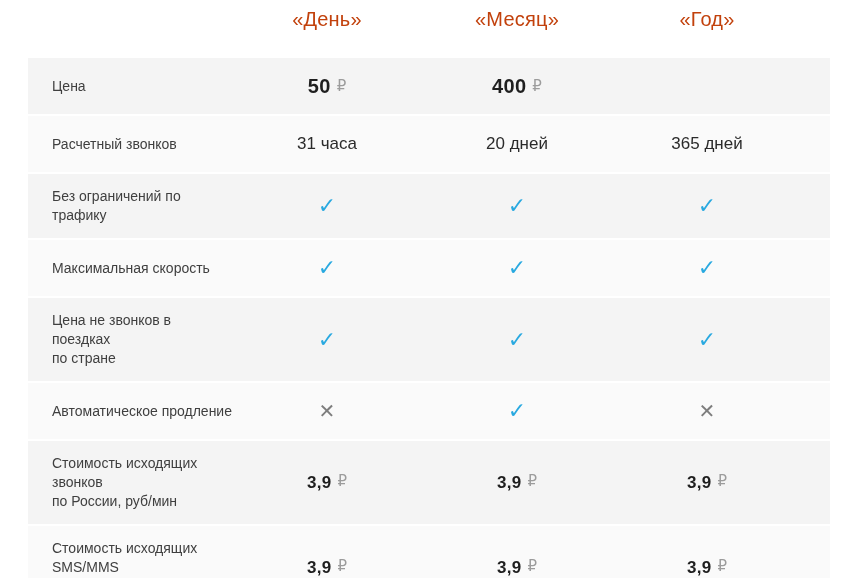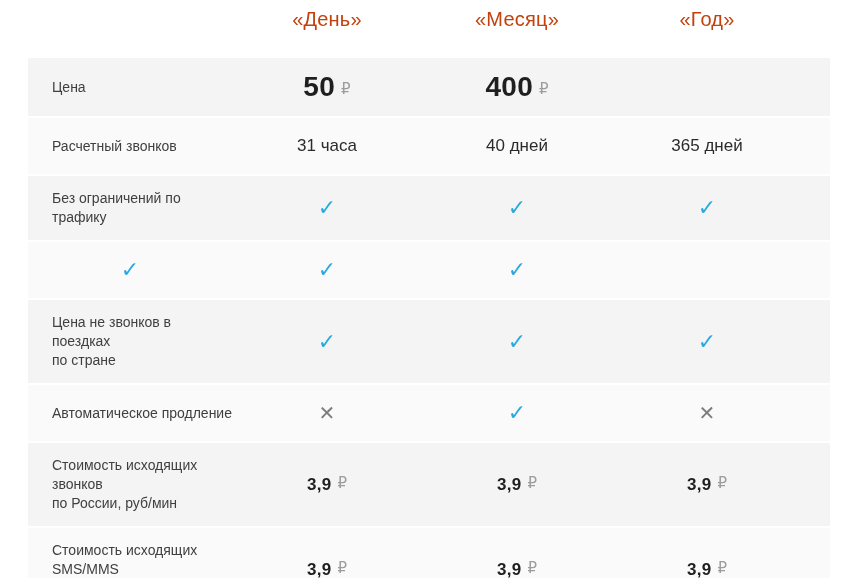--- a/index.html
+++ b/index.html
@@ -39,21 +39,21 @@
     font-size: 14px;
     line-height: 19px;
     color: #3f3f3f;
     white-space: pre-line;
   }
 
   .cell { text-align: center; }
 
   .text-val { font-size: 17px; color: #2b2b2b; }
 
-  .price .num { font-size: 28px; font-weight: 700; color: #1f1f1f; letter-spacing: 0.3px; }
+  .price .num { font-size: 20px; font-weight: 700; color: #1f1f1f; letter-spacing: 0.3px; }
   .price.small .num { font-size: 17px; font-weight: 600; }
   .price .cur {
     font-size: 15px;
     color: #9c9c9c;
     font-weight: 400;
     margin-left: 6px;
     position: relative;
     top: -2px;
   }
 
@@ -75,32 +75,33 @@
 
   <div class="grid row bg-dark">
     <div class="row-label">Цена</div>
     <div class="cell price"><span class="num">50</span><span class="cur">₽</span></div>
     <div class="cell price"><span class="num">400</span><span class="cur">₽</span></div>
   </div>
 
   <div class="grid row bg-light">
     <div class="row-label">Расчетный звонков</div>
     <div class="cell text-val">31 часа</div>
-    <div class="cell text-val">40 дней</div>
+    <div class="cell text-val">20 дней</div>
     <div class="cell text-val">365 дней</div>
   </div>
 
   <div class="grid row bg-dark">
     <div class="row-label">Без ограничений по трафику</div>
     <div class="cell mark" data-state="yes">✓</div>
     <div class="cell mark" data-state="yes">✓</div>
     <div class="cell mark" data-state="yes">✓</div>
   </div>
 
   <div class="grid row bg-light">
+    <div class="row-label">Максимальная скорость</div>
     <div class="cell mark" data-state="yes">✓</div>
     <div class="cell mark" data-state="yes">✓</div>
     <div class="cell mark" data-state="yes">✓</div>
   </div>
 
   <div class="grid row bg-dark">
     <div class="row-label">Цена не звонков в поездках
 по стране</div>
     <div class="cell mark" data-state="yes">✓</div>
     <div class="cell mark" data-state="yes">✓</div>

